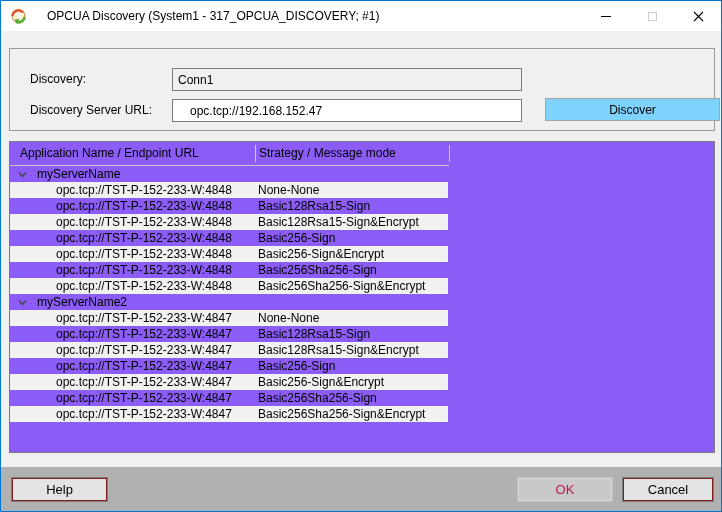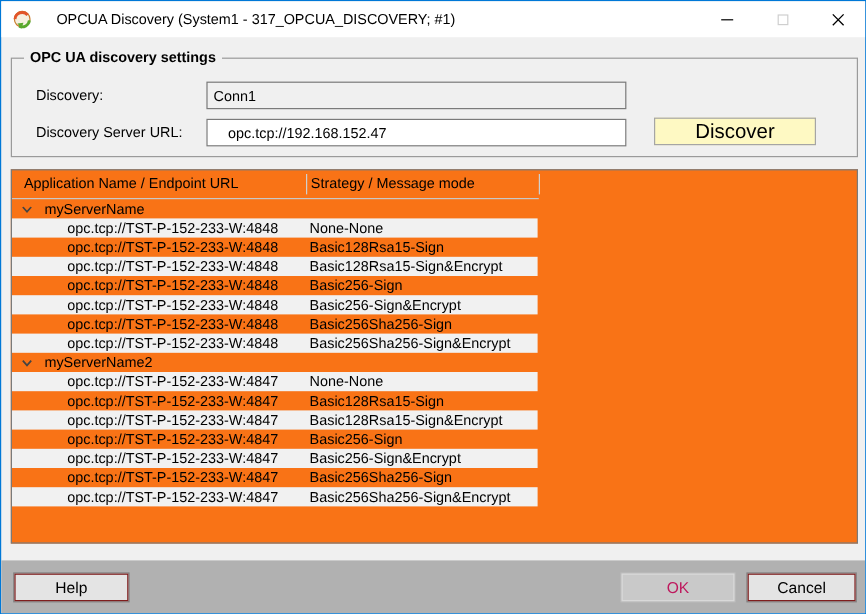--- a/index.html
+++ b/index.html
@@ -43,28 +43,28 @@
   .field-input {
     position: absolute; left: 162px; width: 350px; height: 23px;
     border: 1px solid #7a7a7a; font-family: "Liberation Sans", sans-serif;
     font-size: 12px; padding: 0 5px; color: #000;
   }
   #connection-input { top: 19px; background: #f0f0f0; }
   #url-input { top: 50px; background: #ffffff; padding-left: 17px; }
   #label-connection { top: 19px; }
   #label-url { top: 50px; }
   #discover-button {
-    position: absolute; left: 535px; top: 49px; width: 135px; height: 23px;
-    background: #fef9c3; border: 1px solid #a5a5a5;
-    font-family: "Liberation Sans", sans-serif; font-size: 17px; color: #000;
+    position: absolute; left: 535px; top: 49px; width: 175px; height: 23px;
+    background: #7dd3fc; border: 1px solid #a5a5a5;
+    font-family: "Liberation Sans", sans-serif; font-size: 12px; color: #000;
   }
   
   #table {
     position: absolute; left: 8px; top: 140px; width: 706px; height: 312px;
-    background: #f97316; border: 1px solid #7a7a7a; overflow: hidden;
+    background: #8b5cf6; border: 1px solid #7a7a7a; overflow: hidden;
   }
   #table-header { position: relative; height: 24px; }
   .th { position: absolute; top: 0; height: 23px; line-height: 23px; font-size: 12px; white-space: nowrap; }
   #th-col1 { left: 10px; }
   #th-col2 { left: 249px; }
   .hsep { position: absolute; top: 3px; width: 1px; height: 17px; background: #cfcfcf; }
   #hsep-1 { left: 245px; }
   #hsep-2 { left: 439px; }
   #header-underline { position: absolute; left: 0; top: 23px; width: 439px; height: 1px; background: #c8c8c8; }
   #table-rows { position: absolute; left: 0; top: 24px; right: 0; }
@@ -112,21 +112,20 @@
       </div>
       <div class="cap-btn">
         <svg width="11" height="11" viewBox="0 0 11 11">
           <path d="M1 1 L10 10 M10 1 L1 10" stroke="#000" stroke-width="1.1"></path>
         </svg>
       </div>
     </div>
   </div>
 
   <div id="groupbox">
-    <span id="group-title">OPC UA discovery settings</span>
 
     <span class="field-label" id="label-connection">Discovery:</span>
     <input class="field-input" id="connection-input" readonly="" value="Conn1" style="">
 
     <span class="field-label" id="label-url">Discovery Server URL:</span>
     <input class="field-input" id="url-input" value="opc.tcp://192.168.152.47" style="">
 
     <button id="discover-button">Discover</button>
   </div>
 

